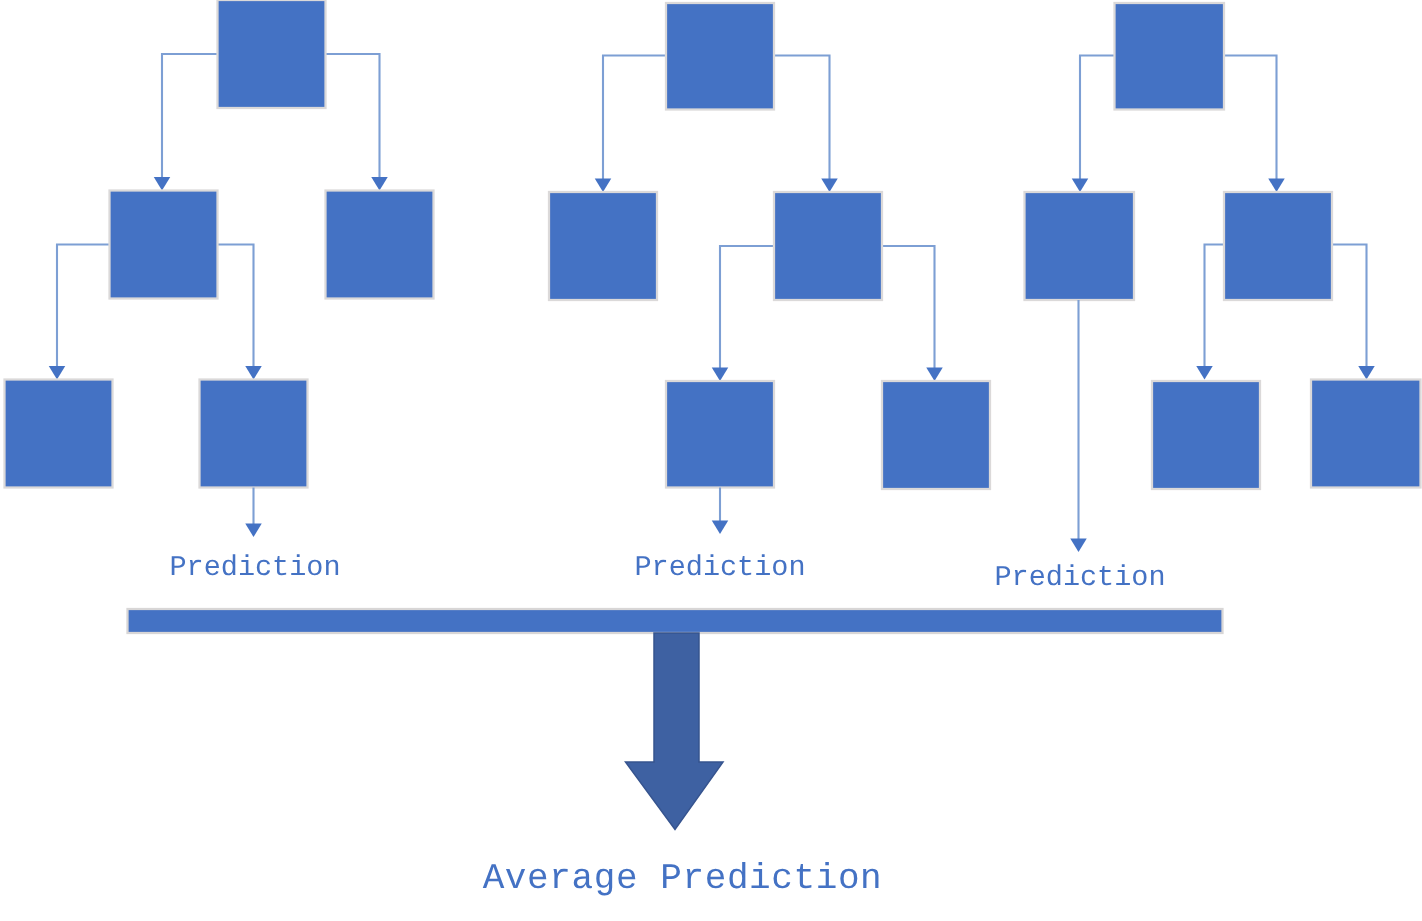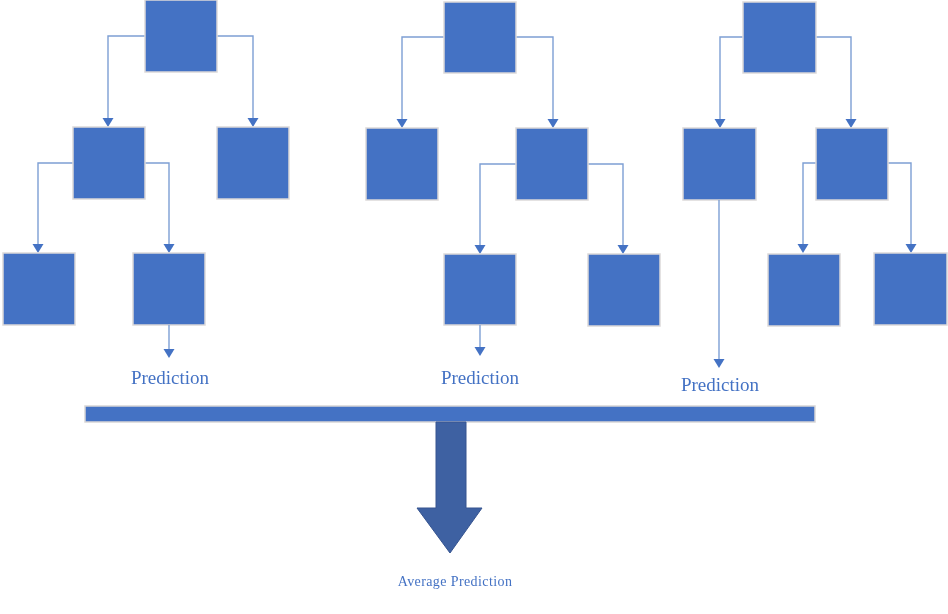--- a/index.html
+++ b/index.html
@@ -2,36 +2,36 @@
 <html><head>
 <meta charset="utf-8">
 <style>
   html, body { margin: 0; padding: 0; background: #ffffff; }
   .canvas {
     position: relative;
     width: 948px;
     height: 614px;
     background: #ffffff;
     overflow: hidden;
-    font-family: Liberation Serif, serif;
+    font-family: Liberation Mono, monospace;
   }
   .diagram-svg {
     position: absolute;
     left: 0; top: 0;
     width: 948px; height: 614px;
   }
   .label {
     position: absolute;
     transform: translateX(-50%);
     white-space: nowrap;
     font-size: 19px;
     line-height: 1.1;
   }
   .label.avg {
-    font-size: 14px;
+    font-size: 24px;
     letter-spacing: 0.4px;
   }
 </style>
 </head>
 <body>
 
 <div class="canvas">
   <svg class="diagram-svg" viewBox="0 0 948 614" xmlns="http://www.w3.org/2000/svg">
       <polyline points="145,36 108,36 108,120" fill="none" stroke="#7D9FD4" stroke-width="1.4"></polyline>
       <path d="M108,127 L102.5,118 L113.5,118 Z" fill="#4472C4" stroke="none"></path>

